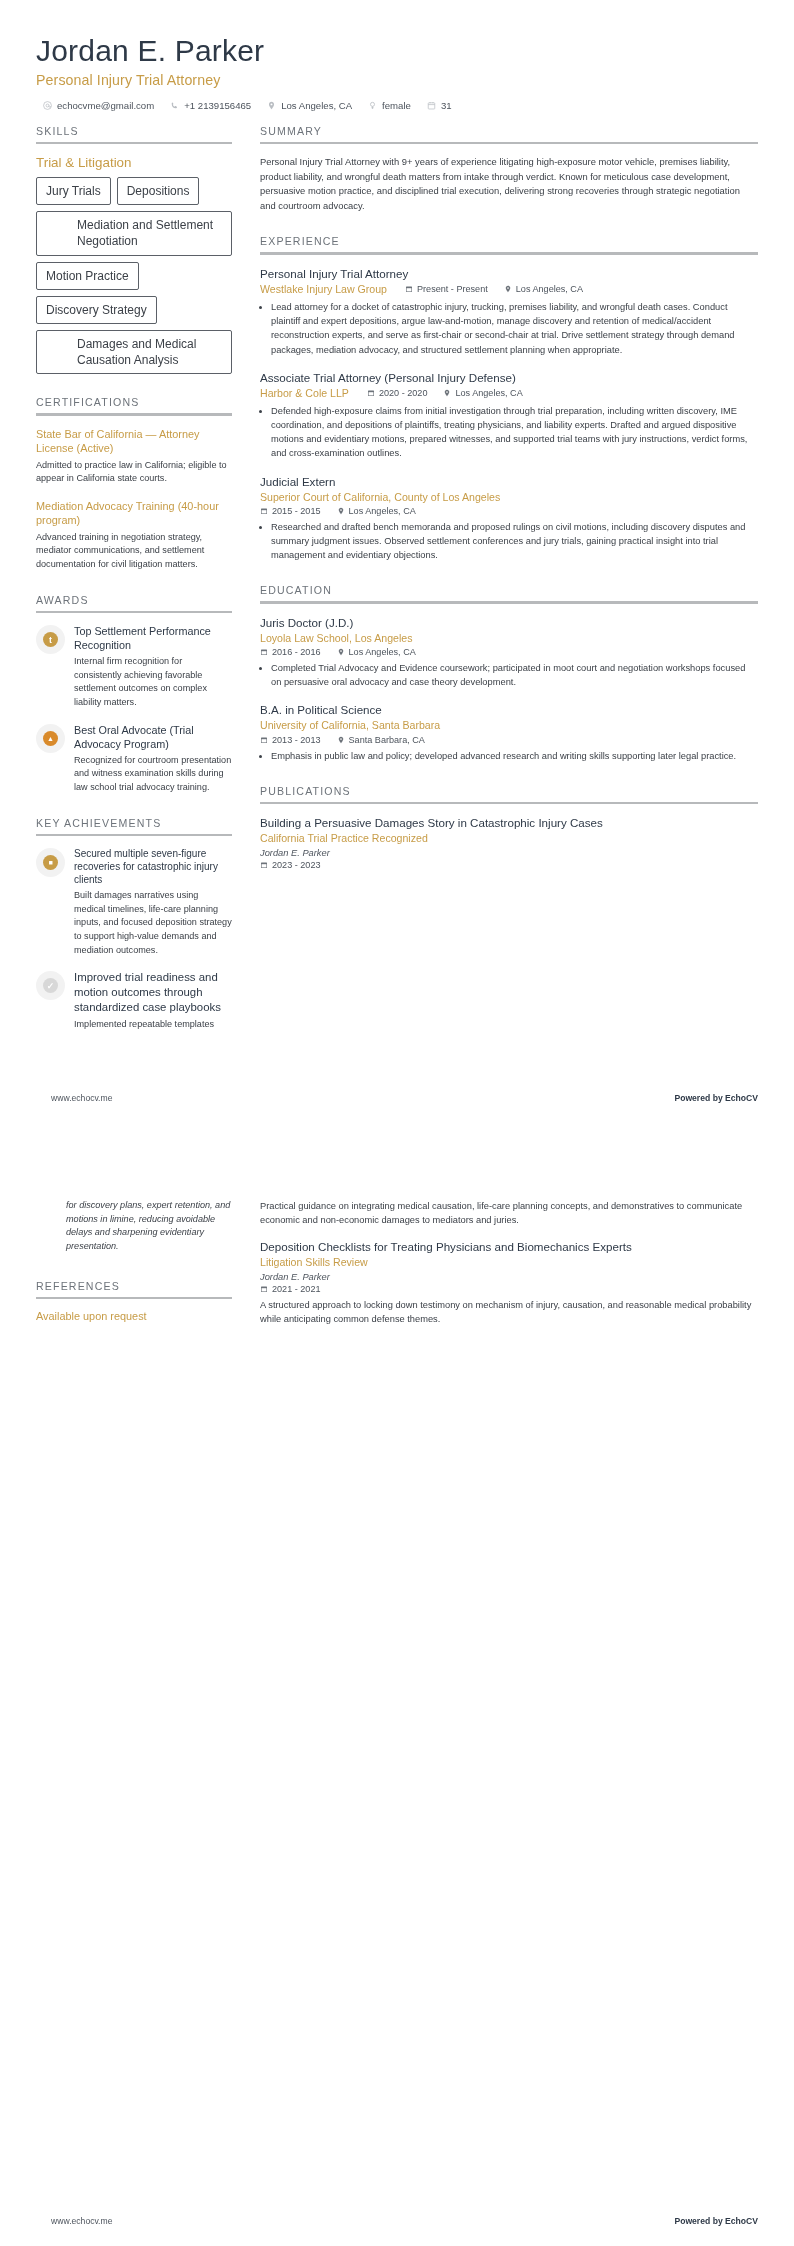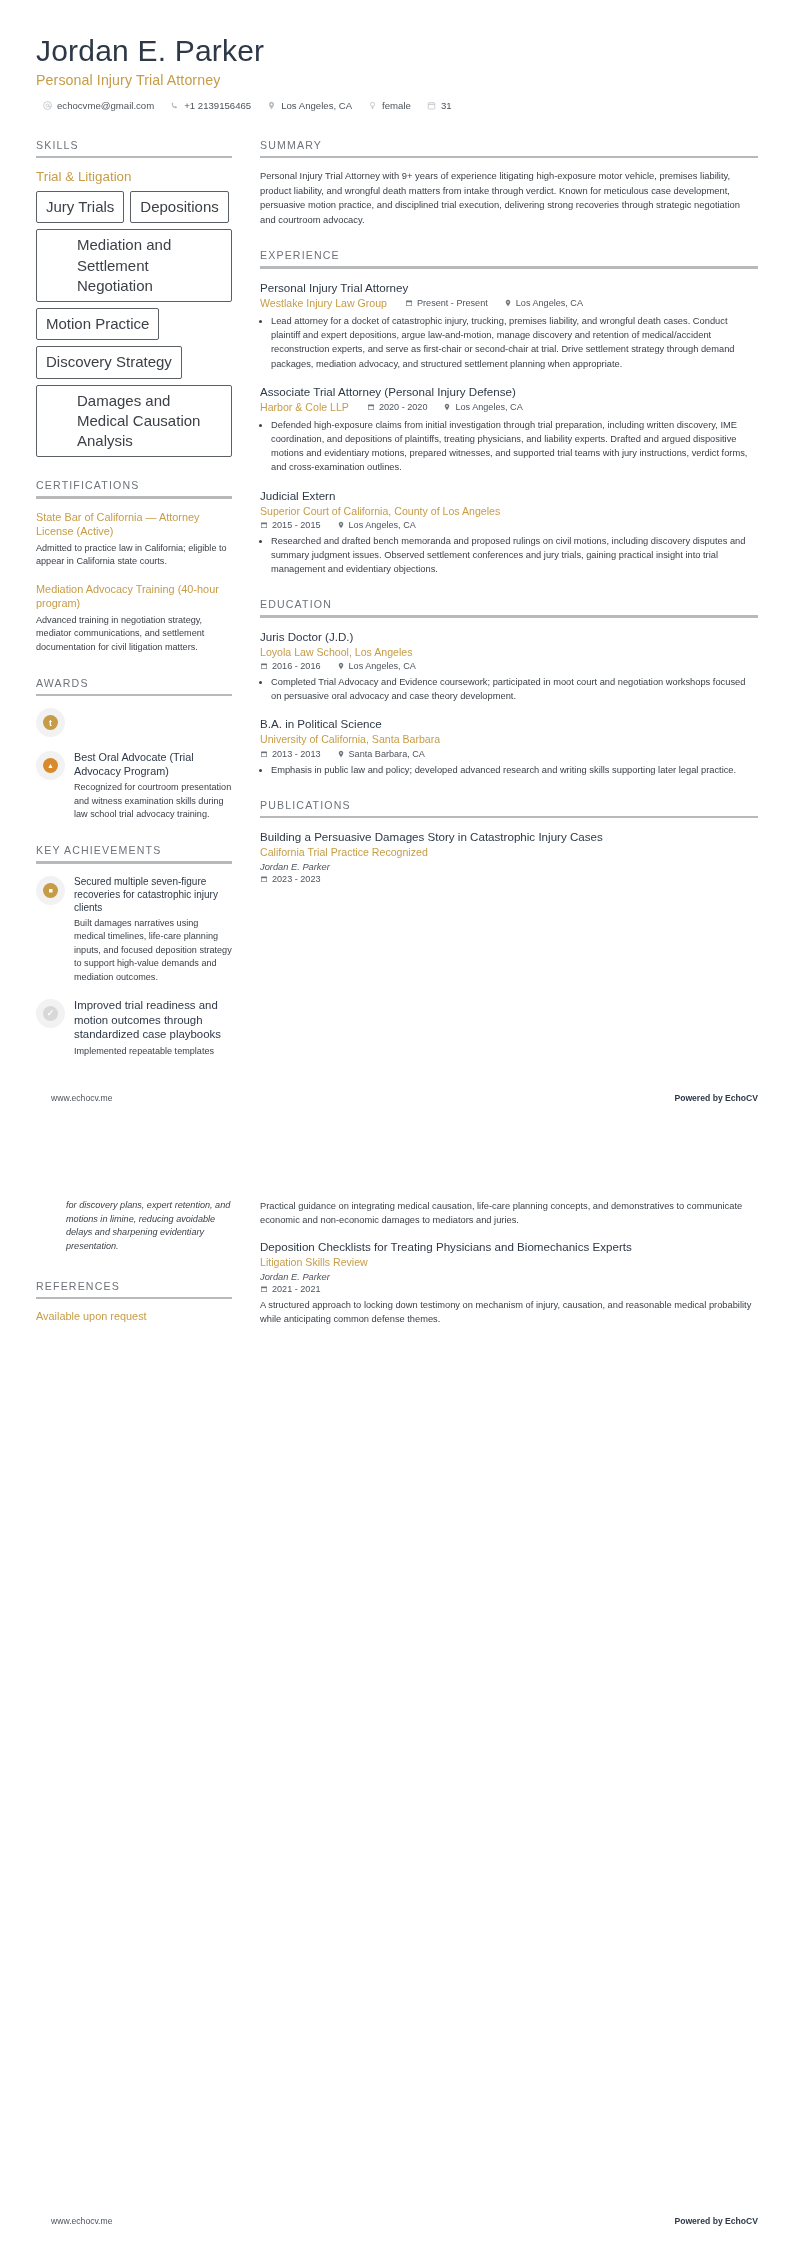--- a/index.html
+++ b/index.html
@@ -36,21 +36,21 @@
     letter-spacing: .1px;
   }
   .contact-row {
     display: flex;
     flex-wrap: wrap;
     align-items: center;
     gap: 0 16px;
     font-size: 9.6px;
     color: #4d545d;
     margin-left: 7px;
-    margin-bottom: 28px;
+    margin-bottom: 14px;
   }
   .contact-item { display:flex; align-items:center; gap:5px; white-space:nowrap; }
   .contact-item svg { display:block; }
 
   
   .cols { display:flex; align-items:flex-start; gap: 0; }
   .col-left { width: 196px; flex: 0 0 196px; }
   .col-gap  { width: 28px; flex:0 0 28px; }
   .col-right { flex: 1 1 auto; min-width:0; }
 
@@ -70,21 +70,21 @@
   .skill-group-title {
     font-size: 13.4px;
     color: #c79c47;
     margin: 0 0 7px 0;
   }
   .chips { display:flex; flex-wrap:wrap; gap:6px; }
   .chip {
     border:1px solid #5b6067;
     border-radius:2px;
     padding: 5px 9px;
-    font-size: 15px;
+    font-size: 12px;
     color:#3c4148;
     line-height:1.35;
   }
   .chip.wide { width:100%;padding-left:40px; }
 
   
   .entry { margin-bottom: 13px; }
   .entry:last-child { margin-bottom: 0; }
   .e-title {
     font-size: 11.6px;
@@ -238,20 +238,24 @@
         </div>
       </div>
 
       <div class="sec">
         <div class="sec-title">AWARDS</div>
         <div class="sec-rule"></div>
 
         <div class="ic-entry">
           <div class="ic-badge">
             <span class="dot" style="background:#c79c47">t</span>
+          </div>
+          <div class="ic-body">
+            <div class="ic-title">Top Settlement Performance Recognition</div>
+            <p class="ic-desc">Internal firm recognition for consistently achieving favorable settlement outcomes on complex liability matters.</p>
           </div>
         </div>
 
         <div class="ic-entry">
           <div class="ic-badge">
             <span class="dot" style="background:#d98a2b;font-size:7px">▲</span>
           </div>
           <div class="ic-body">
             <div class="ic-title">Best Oral Advocate (Trial Advocacy Program)</div>
             <p class="ic-desc">Recognized for courtroom presentation and witness examination skills during law school trial advocacy training.</p>

